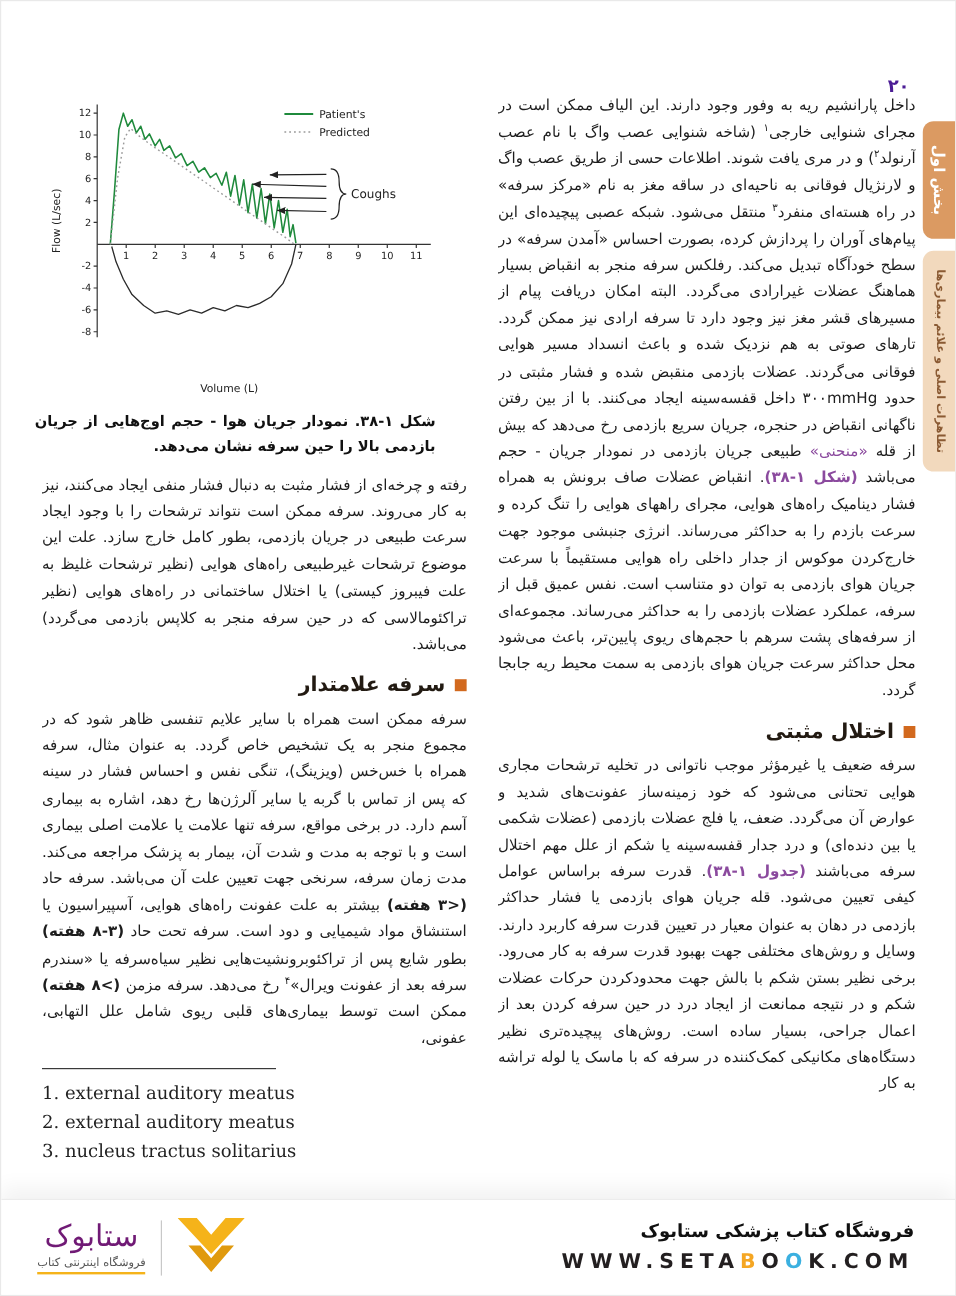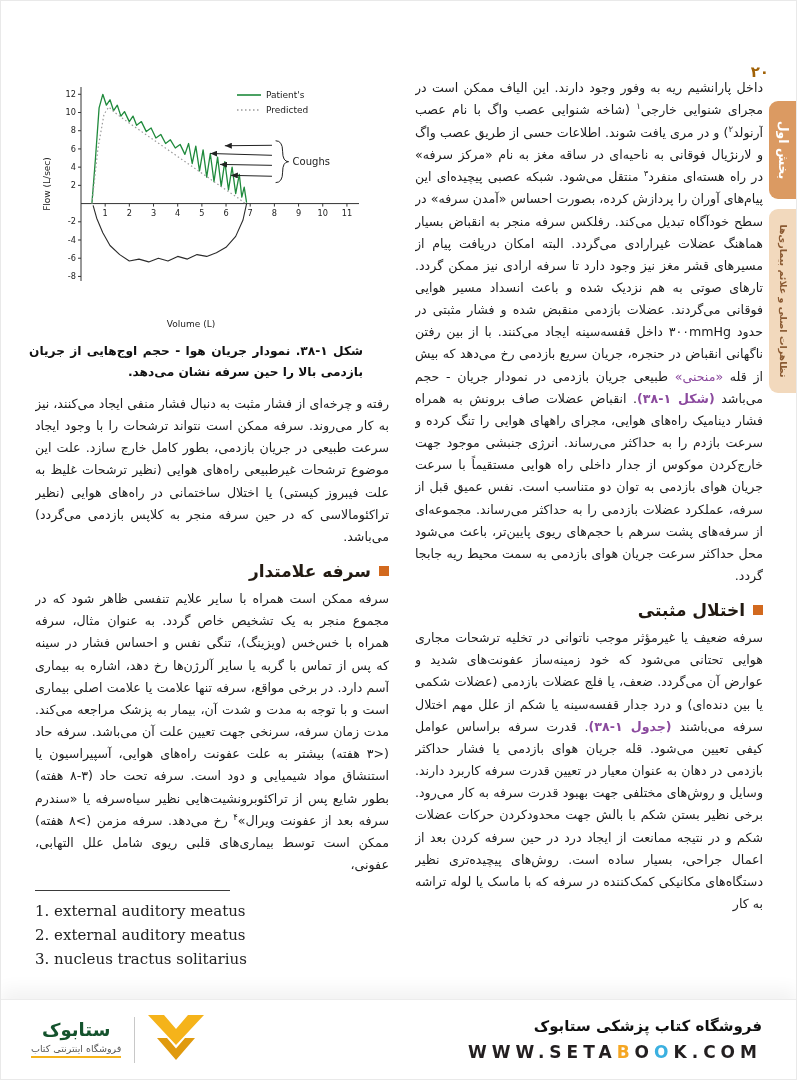--- a/index.html
+++ b/index.html
@@ -1,60 +1,60 @@
 <!DOCTYPE html>
 <html lang="fa" style="--accent: #8b4a9e; --bullet: #d2691e; --tab1_bg: #db9a62; --tab2_bg: #f2d9bd; --gold: #f5b31a;"><head>
 <meta charset="utf-8">
 <style>
   * { margin:0; padding:0; box-sizing:border-box; }
   html,body { background:#ffffff; }
   body { font-family:"DejaVu Sans", sans-serif; }
   .page { position:relative; width:797px; height:1080px; margin:0 auto; background:#fff;
           border:1px solid #e9e9e9; overflow:hidden; }
 
-  .page-number { position:absolute; top:62px; right:27px; font-size:15px; font-weight:bold; color:#a16207; }
+  .page-number { position:absolute; top:62px; right:38px; font-size:15px; font-weight:bold; color:#4c1d95; }
 
   .side-tab { position:absolute; right:0; width:27px; border-radius:9px 0 0 9px; }
   .side-tab .rot { position:absolute; top:50%; left:50%; transform:translate(-50%,-50%) rotate(90deg);
                    white-space:nowrap; }
   .tab1 { top:100px; height:98px; background:var(--tab1_bg); color:#fff; font-weight:bold; font-size:12.5px; }
   .tab2 { top:208px; height:184px; background:var(--tab2_bg); color:#8a5a33; font-weight:bold; font-size:9.5px; }
 
   .chart-wrap { position:absolute; left:40px; top:78px; width:338px; height:254px; }
   #flow-chart text { font-family:"DejaVu Sans", sans-serif; }
 
   .fig-caption { position:absolute; left:28px; top:340px; width:334px; font-size:12.2px; font-weight:700;
                  line-height:1.7; text-align:justify; color:#111; }
 
   .col { position:absolute; overflow:hidden; }
   .col-right { left:414px; top:76px; width:348px; height:928px; }
   .col-left  { left:34px;  top:392px; width:354px; height:612px; }
 
   .body-p { font-size:12.6px; line-height:1.76; text-align:justify; color:#1d1d1d; margin:0; }
   .sup { vertical-align:super; font-size:8.5px; }
-  .b { font-weight:400; }
+  .b { font-weight:700; }
   .accent { color:var(--accent); }
   .accent-b { color:var(--accent); font-weight:700; }
   .ltr { direction:ltr; unicode-bidi:isolate; }
 
   .sec-heading { display:flex; align-items:center; gap:8px; margin:13px 0 7px;
                  font-size:17px; font-weight:bold; color:#221a12; }
   .bullet { width:10px; height:10px; background:var(--bullet); flex:0 0 auto; }
 
   .fn-block { direction:ltr; text-align:left; margin-top:14px; }
   .fn-rule { width:195px; border-top:1.5px solid #3a3a3a; margin-bottom:8px; }
   .fn-line { font-family:"DejaVu Serif", serif; font-size:15px; line-height:1.6; color:#222; }
 
   .footer { position:absolute; left:0; right:0; bottom:0; height:80px; background:#fff;
             border-top:1px solid #ececec; box-shadow:0 -10px 16px rgba(0,0,0,.05);
             display:flex; align-items:center; justify-content:space-between;
             padding:0 34px 0 30px; }
   .brand { display:flex; align-items:center; gap:13px; }
   .brand-text { text-align:center; direction:rtl; }
-  .brand-word { font-size:18px; font-weight:bold; color:#14532d; line-height:1.05; }
+  .brand-word { font-size:25px; font-weight:normal; color:#701a75; line-height:1.05; }
   .brand-tag  { font-size:9.5px; color:#555; margin-top:3px; border-bottom:2px solid var(--gold); padding-bottom:2px; }
   .brand-divider { width:1px; height:46px; background:#c8c8c8; }
   .footer-right { text-align:right; }
   .footer-title { direction:rtl; font-size:15px; font-weight:bold; color:#101010; margin-bottom:7px; }
   .footer-url { direction:ltr; unicode-bidi:isolate; font-size:17px; font-weight:bold;
                 letter-spacing:5px; color:#231f20; }
 </style>
 </head>
 <body>
 

